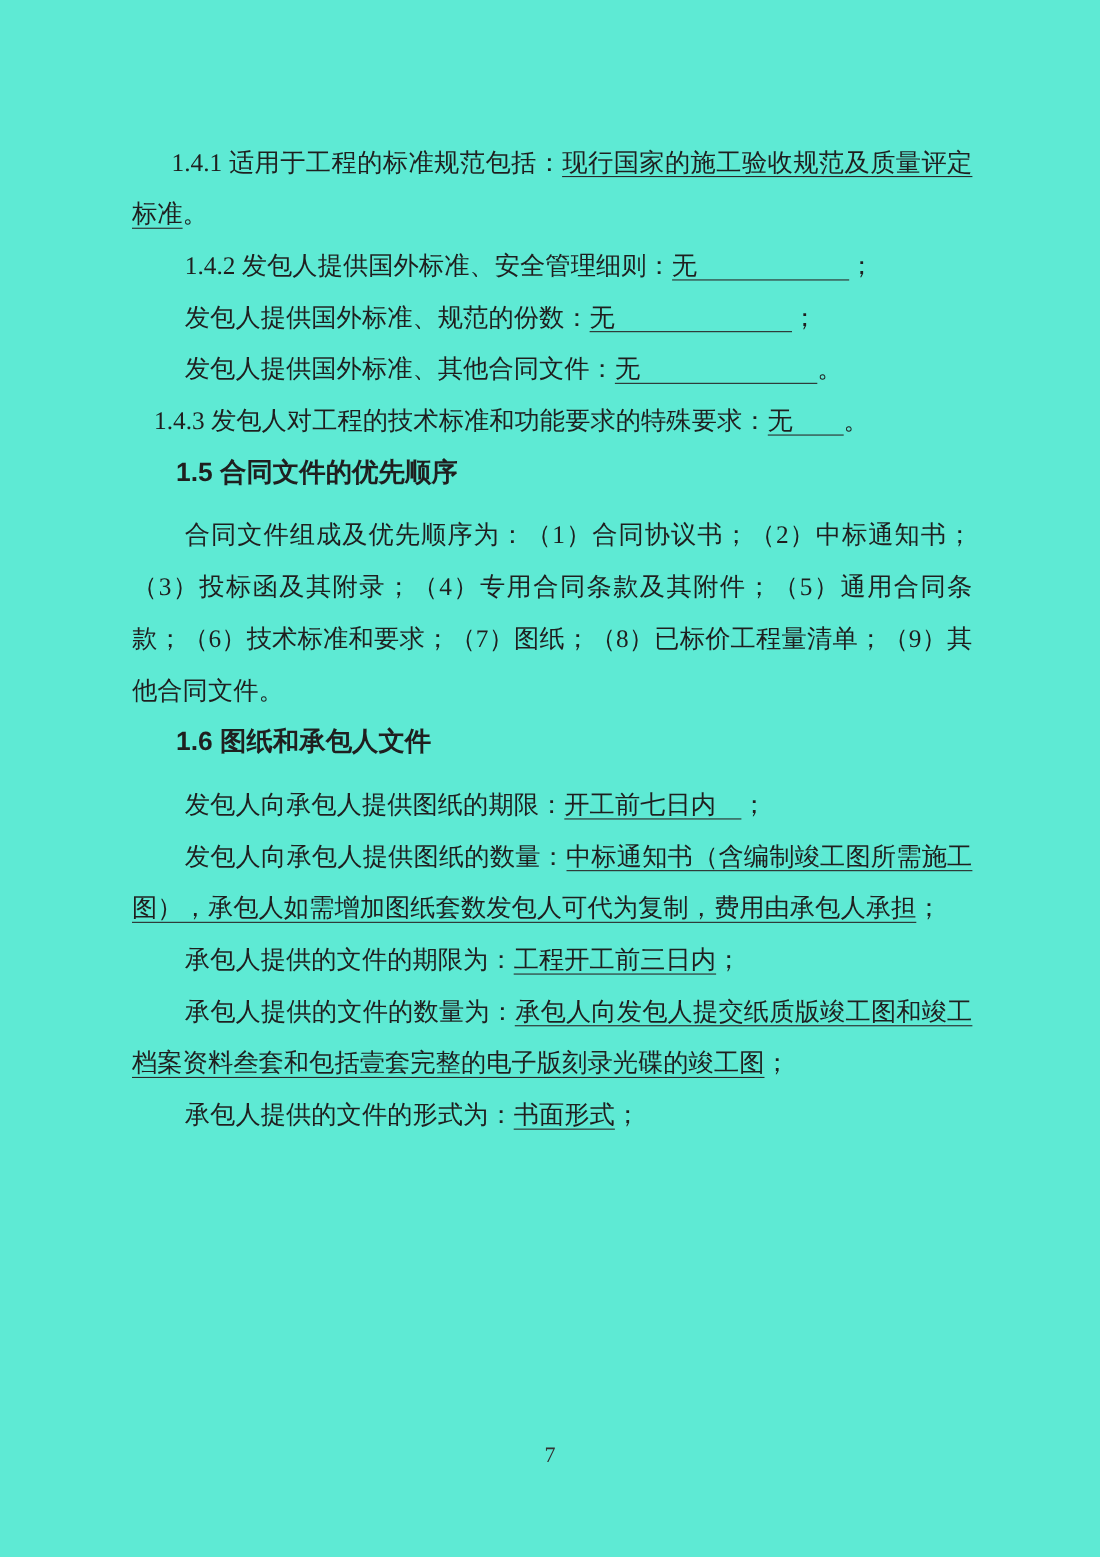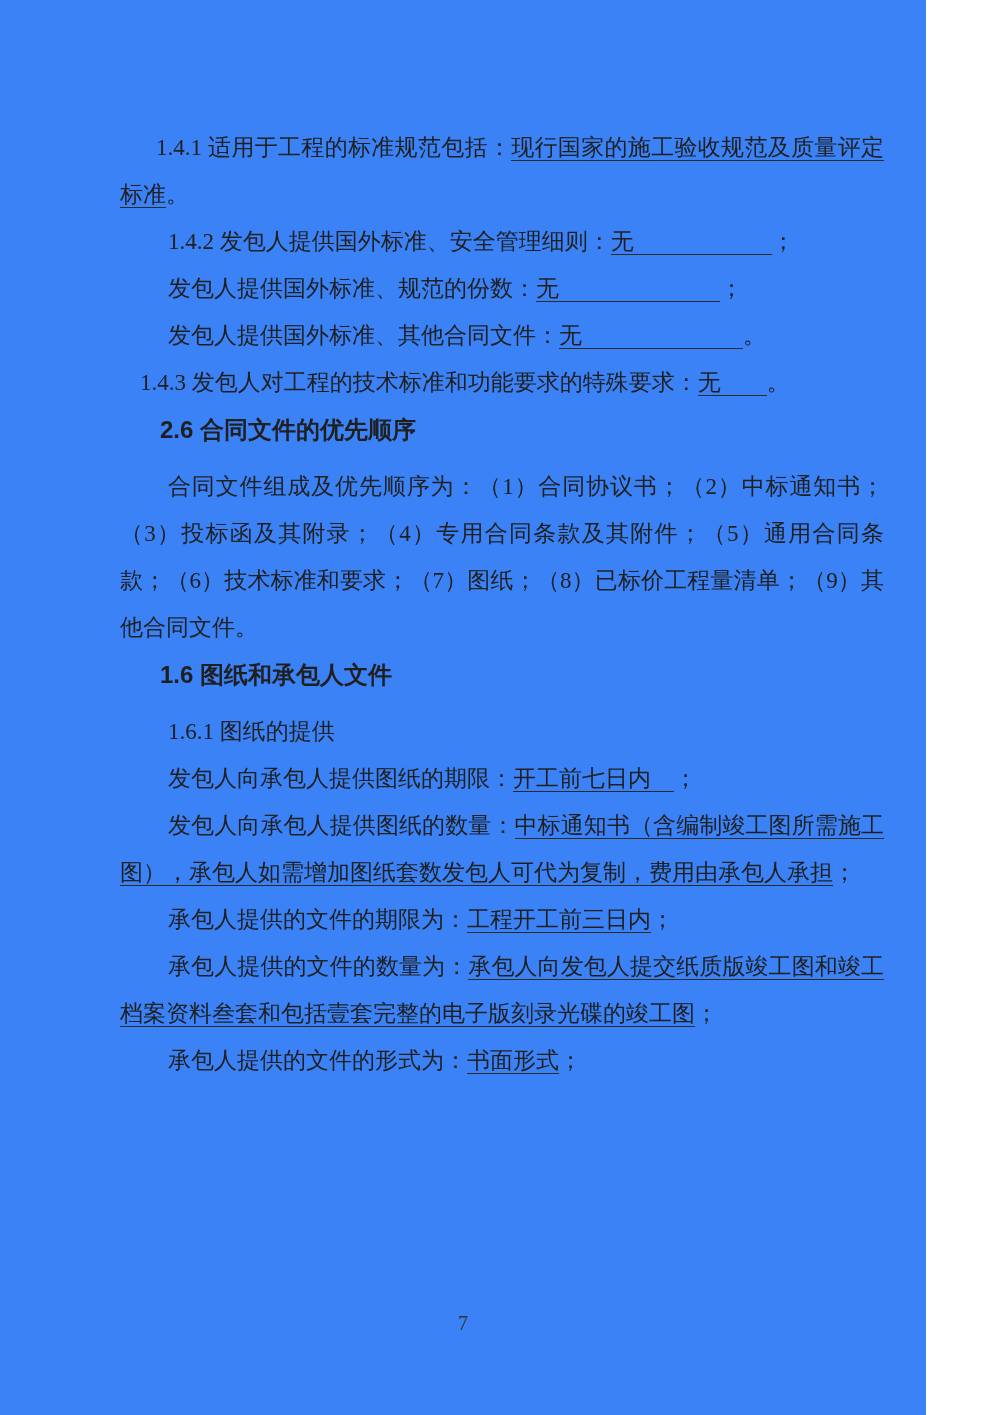--- a/index.html
+++ b/index.html
@@ -1,20 +1,20 @@
 <!DOCTYPE html>
 <html lang="zh"><head>
 <meta charset="utf-8">
 <style>
   html,body { margin:0; padding:0; background:#ffffff; }
   .page {
     position:relative;
-    width:926px;
+    width:1000px;
     height:1415px;
-    background:#3b82f6;
+    background:#5eead4;
     overflow:hidden;
   }
   .content {
     position:absolute;
     left:120px;
     top:124px;
     width:764px;
     color:#1f1f1f;
     font-family:"Liberation Serif","DejaVu Serif",serif;
     font-size:23px;
@@ -49,24 +49,23 @@
 </head>
 <body>
 
 <div class="page">
   <div class="content">
       <p class="i36"><span>1.4.1 适用于工程的标准规范包括：</span><span class="u">现行国家的施工验收规范及质量评定标准</span><span>。</span></p>
       <p class="i48"><span>1.4.2 发包人提供国外标准、安全管理细则：</span><span class="u">无　　　　　　</span><span>；</span></p>
       <p class="i48"><span>发包人提供国外标准、规范的份数：</span><span class="u">无　　　　　　　</span><span>；</span></p>
       <p class="i48"><span>发包人提供国外标准、其他合同文件：</span><span class="u">无　　　　　　　</span><span>。</span></p>
       <p class="i20"><span>1.4.3 发包人对工程的技术标准和功能要求的特殊要求：</span><span class="u">无　　</span><span>。</span></p>
-      <p class="heading i40"><span>2.6 合同文件的优先顺序</span></p>
+      <p class="heading i40"><span>1.5 合同文件的优先顺序</span></p>
       <p class="i48"><span>合同文件组成及优先顺序为：（1）合同协议书；（2）中标通知书；（3）投标函及其附录；（4）专用合同条款及其附件；（5）通用合同条款；（6）技术标准和要求；（7）图纸；（8）已标价工程量清单；（9）其他合同文件。</span></p>
       <p class="heading i40"><span>1.6 图纸和承包人文件</span></p>
-      <p class="i48"><span>1.6.1 图纸的提供</span></p>
       <p class="i48"><span>发包人向承包人提供图纸的期限：</span><span class="u">开工前七日内　</span><span>；</span></p>
       <p class="i48"><span>发包人向承包人提供图纸的数量：</span><span class="u">中标通知书（含编制竣工图所需施工图），承包人如需增加图纸套数发包人可代为复制，费用由承包人承担</span><span>；</span></p>
       <p class="i48 tight"><span>承包人提供的文件的期限为：</span><span class="u">工程开工前三日内</span><span>；</span></p>
       <p class="i48"><span>承包人提供的文件的数量为：</span><span class="u">承包人向发包人提交纸质版竣工图和竣工档案资料叁套和包括壹套完整的电子版刻录光碟的竣工图</span><span>；</span></p>
       <p class="i48"><span>承包人提供的文件的形式为：</span><span class="u">书面形式</span><span>；</span></p>
     </div>
   <div class="page-number">7</div>
 </div>
 
 </body></html>

